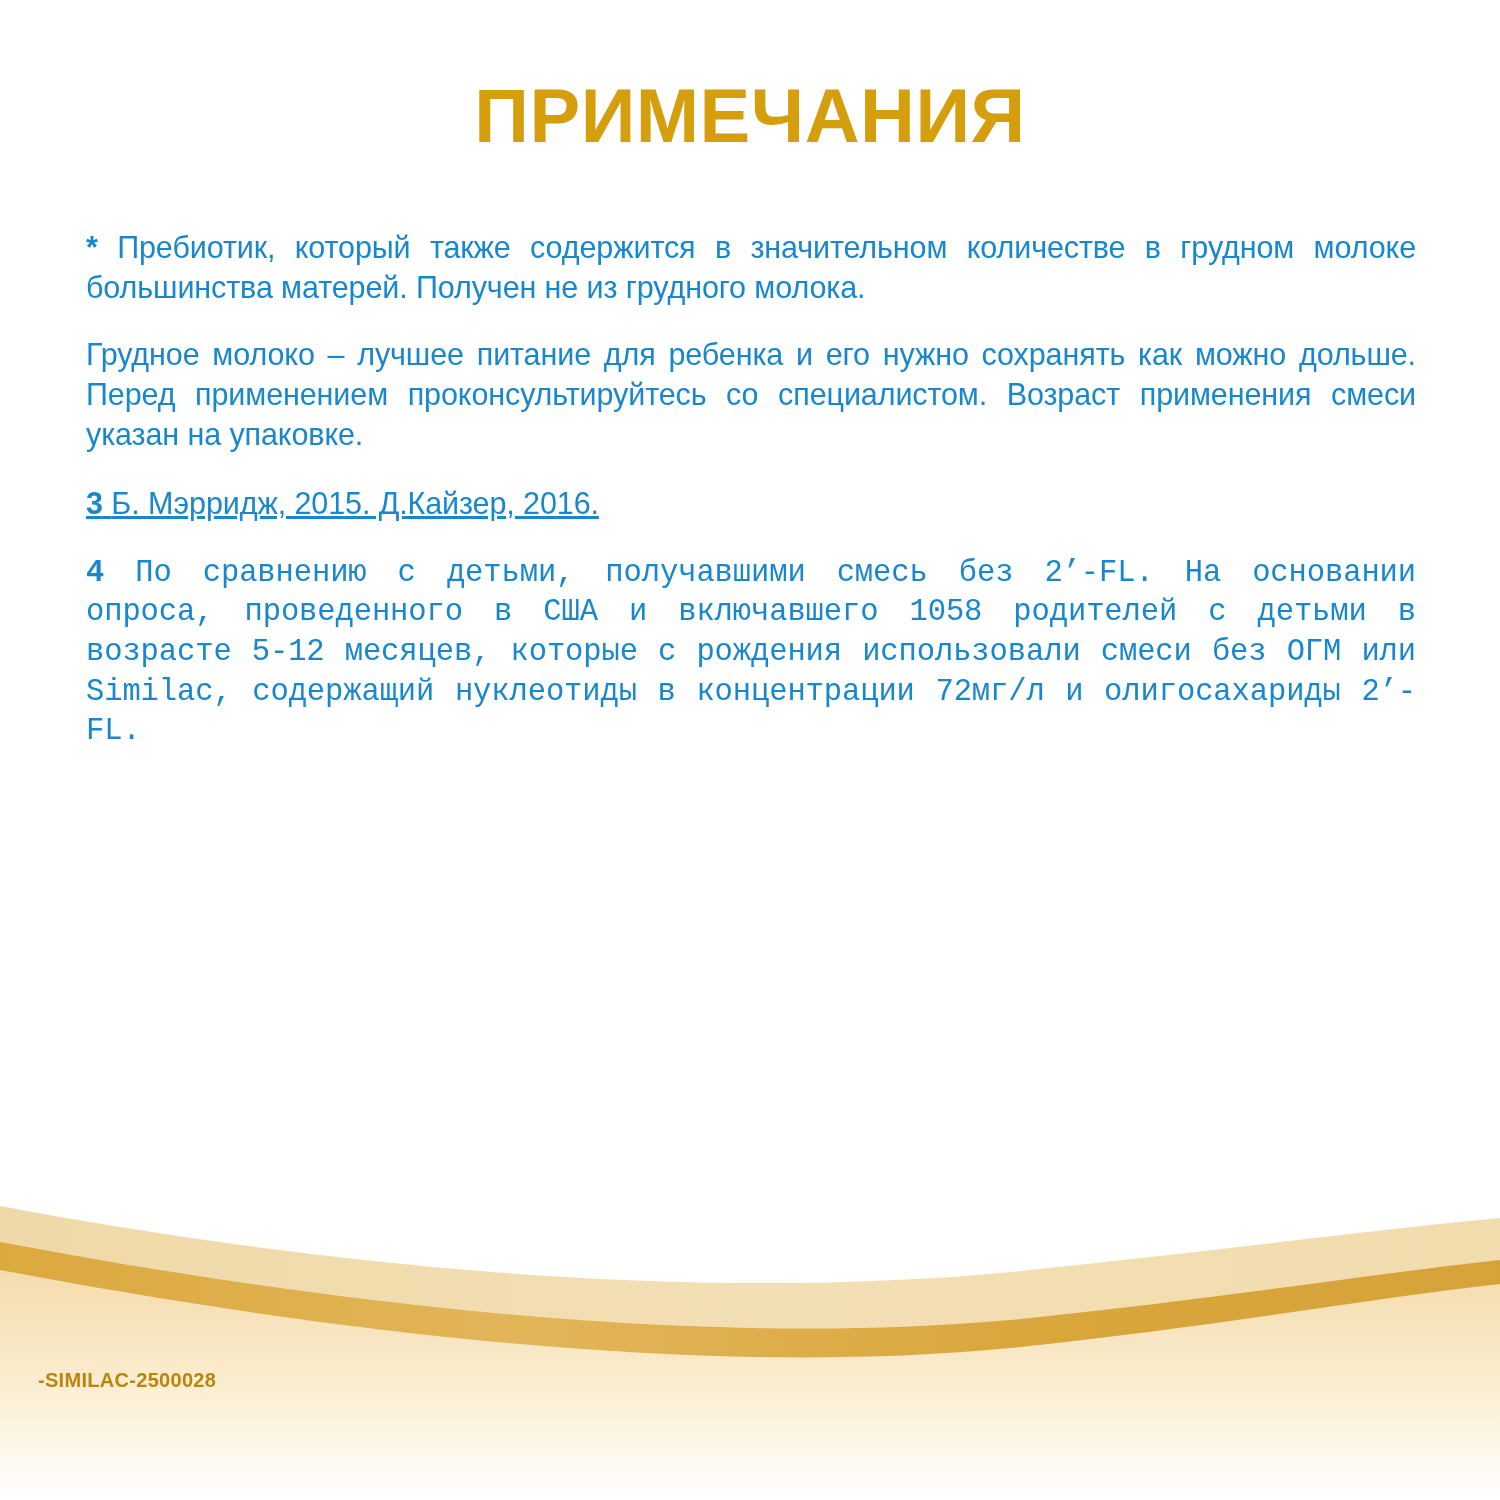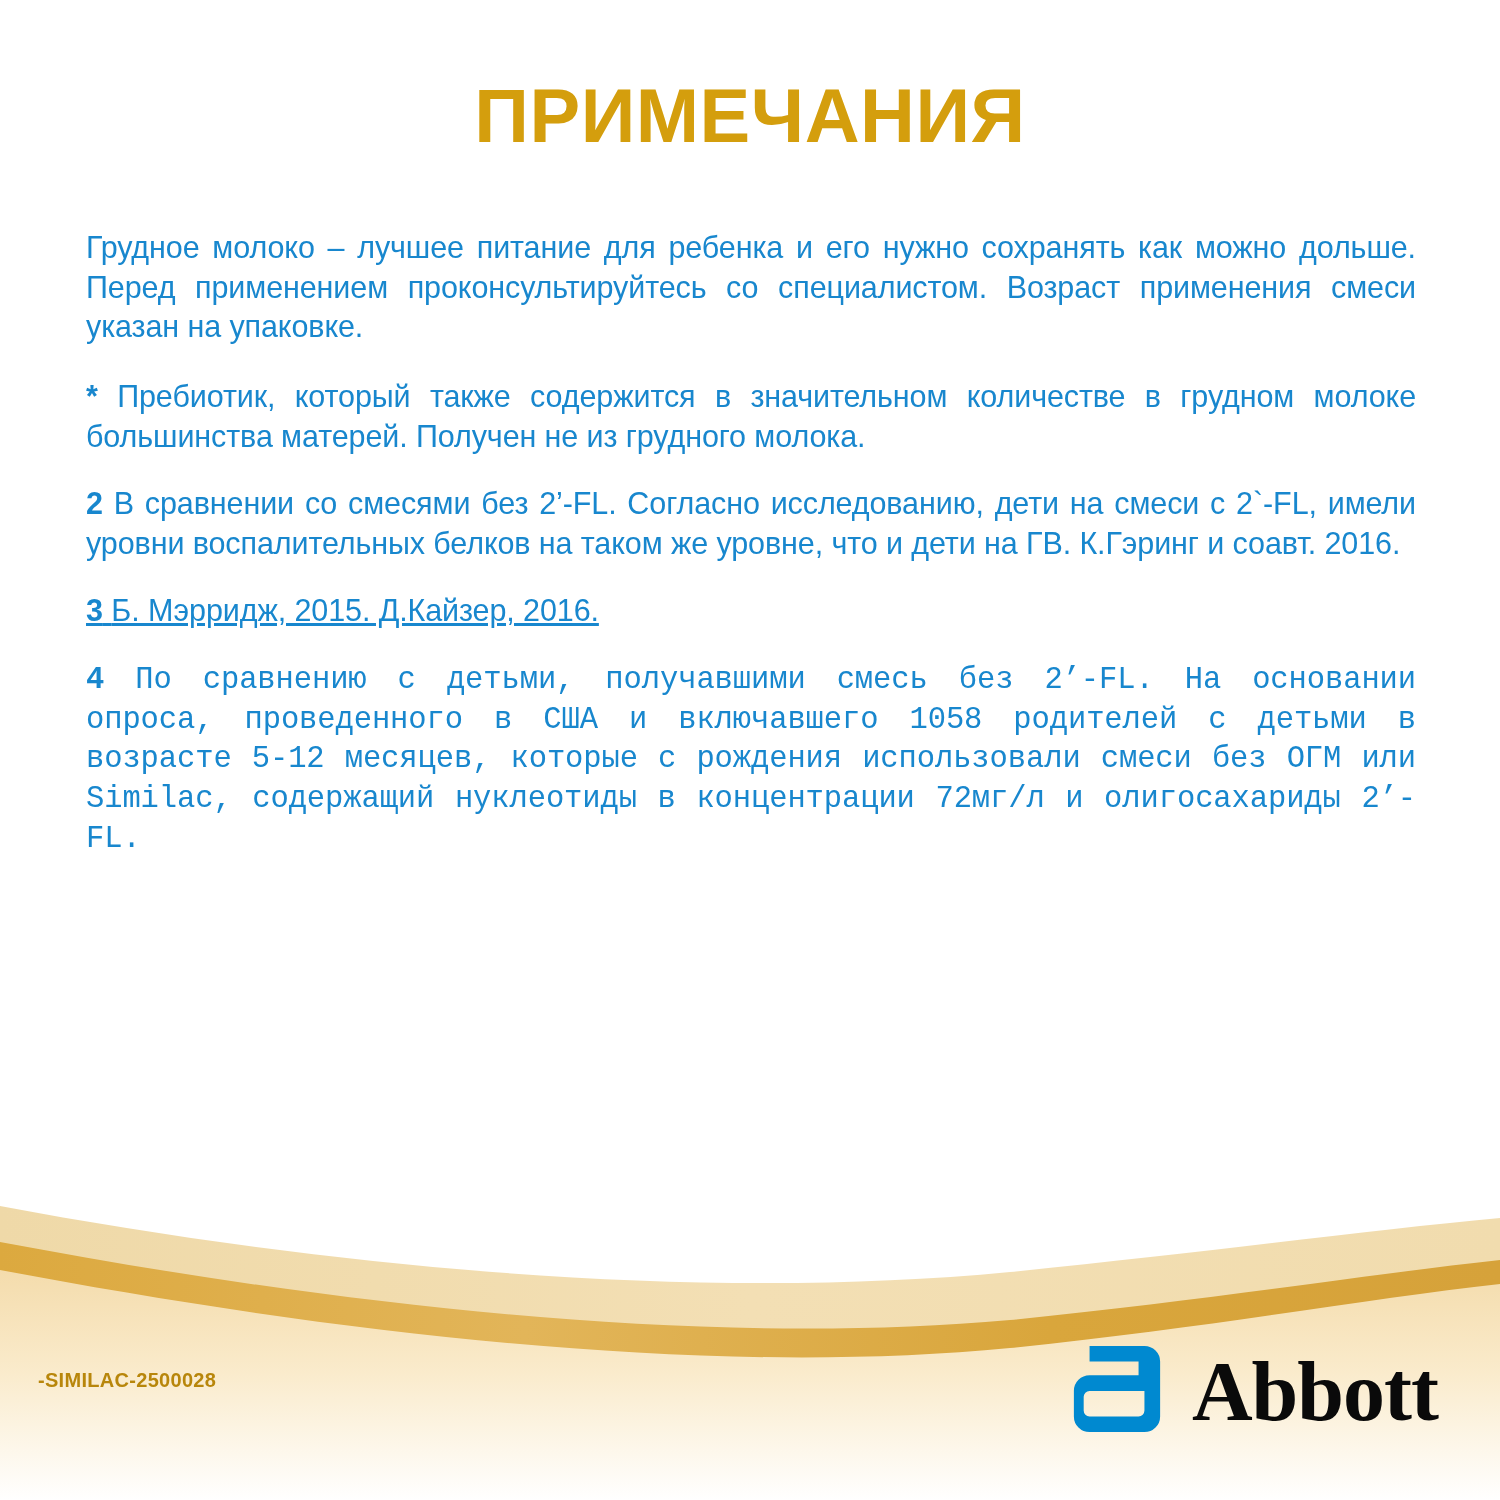--- a/index.html
+++ b/index.html
@@ -113,28 +113,26 @@
 </style>
 </head>
 <body>
 
 <div class="slide">
 
   <div class="title">ПРИМЕЧАНИЯ</div>
 
   <div class="body-block">
 
-    <p class="para p-intro"><span class="marker"></span><span>Грудное молоко – лучшее питание для ребенка и его нужно сохранять как можно дольше. Перед применением проконсультируйтесь со специалистом. Возраст применения смеси указан на упаковке.</span></p>
-
     <p class="para p-star"><span class="marker">*</span>
       <span>Пребиотик, который также содержится в значительном количестве в грудном молоке большинства матерей. Получен не из грудного молока.</span></p>
 
+    <p class="para p-intro"><span class="marker"></span><span>Грудное молоко – лучшее питание для ребенка и его нужно сохранять как можно дольше. Перед применением проконсультируйтесь со специалистом. Возраст применения смеси указан на упаковке.</span></p>
 
-    <p class="para p-2"><span class="marker">2</span>
-      <span>В сравнении со смесями без 2’-FL. Согласно исследованию, дети на смеси с 2`-FL, имели уровни воспалительных белков на таком же уровне, что и дети на ГВ. К.Гэринг и соавт. 2016.</span></p>
+
 
     <p class="para p-3 no-justify"><span class="marker">3</span>
       <span>Б. Мэрридж, 2015. Д.Кайзер, 2016.</span></p>
 
     <p class="para p-4"><span class="marker">4</span>
       <span>По сравнению с детьми, получавшими смесь без 2’-FL. На основании опроса, проведенного в США и включавшего 1058 родителей с детьми в возрасте 5-12 месяцев, которые с рождения использовали смеси без ОГМ или Similac, содержащий нуклеотиды в концентрации 72мг/л и олигосахариды 2’-FL.</span></p>
 
 
   </div>
 
@@ -160,43 +158,14 @@
 
     <path d="M0,36 C330,98 700,132 1010,102 C1210,82 1370,60 1500,48 L1500,112 C1370,122 1210,142 1010,160 C700,188 330,150 0,96 Z" fill="url(#topBandGrad)"></path>
 
     <path d="M0,72 C330,134 700,178 1010,150 C1210,130 1370,104 1500,90 L1500,126 C1370,140 1210,164 1010,184 C700,212 330,170 0,110 Z" fill="url(#accentGrad)"></path>
 
     <path d="M0,100 C330,162 700,208 1010,178 C1210,158 1370,128 1500,114 L1500,330 L0,330 Z" fill="url(#fillGrad)"></path>
   </svg>
 
   <div class="footer-code">-SIMILAC-2500028</div>
 
-  <div class="logo">
-    <svg class="logo-mark" viewBox="0 0 100 100">
-
-      <path fill="#0089D0" d="
-        M22,6
-        L78,6
-        A16,16 0 0 1 94,22
-        L94,78
-        A16,16 0 0 1 78,94
-        L22,94
-        A16,16 0 0 1 6,78
-        L6,52
-        A16,16 0 0 1 22,36
-        L72,36
-        L72,22
-        L22,22
-        Z
-        M22,52
-        A6,6 0 0 0 16,58
-        L16,72
-        A6,6 0 0 0 22,78
-        L72,78
-        A6,6 0 0 0 78,72
-        L78,52
-        Z
-      "></path>
-    </svg>
-    <div class="logo-word">Abbott</div>
-  </div>
 
 </div>
 
 </body></html>

